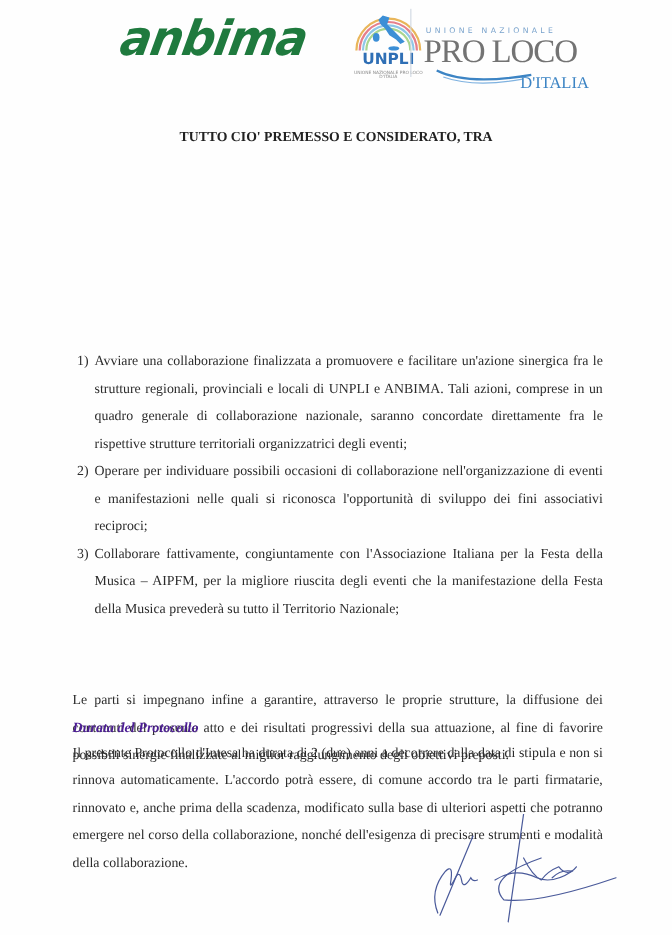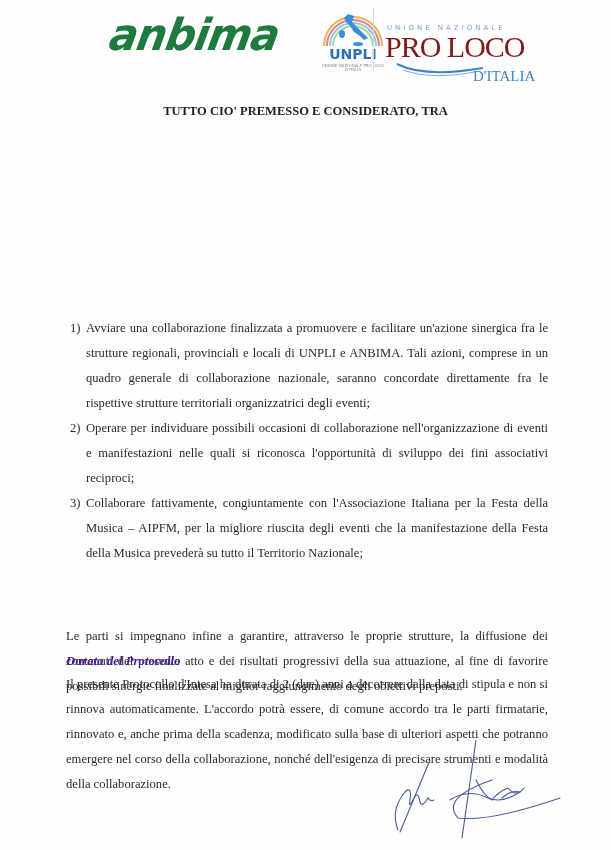--- a/index.html
+++ b/index.html
@@ -14,21 +14,21 @@
   .unpli-logo { position: absolute; left: 318px; top: 8px; width: 70px; height: 68px; }
   .unpli-text { position: absolute; left: 0; width: 70px; top: 38px; text-align: center;
                 font-family: "DejaVu Sans", sans-serif; font-weight: bold; font-size: 14px; color: #2f6fb5; }
   .unpli-sub { position: absolute; left: 0; width: 70px; top: 56px; text-align: center;
                font-family: "DejaVu Sans", sans-serif; font-size: 4px; color: #8a8a8a; line-height: 1.1; }
   .vdivider { position: absolute; left: 373px; top: 8px; width: 1px; height: 62px; background: #cfd8e2; }
   .proloco { position: absolute; left: 385px; top: 24px; width: 170px; height: 60px; color: #3c84c4; }
   .proloco-top { position: absolute; left: 2px; top: 0; font-family: "DejaVu Sans", sans-serif;
                  font-size: 7px; letter-spacing: 3px; color: #7aa3cc; white-space: nowrap; }
   .proloco-main { position: absolute; left: 0; top: 6px; font-family: "Liberation Serif", serif;
-                  font-size: 30px; letter-spacing: -1px; color: #7f1d1d; white-space: nowrap; }
+                  font-size: 30px; letter-spacing: -1px; color: #737373; white-space: nowrap; }
   .proloco-sub { position: absolute; left: 88px; top: 44px; font-family: "Liberation Serif", serif;
                  font-size: 15px; color: #3c84c4; white-space: nowrap; }
   .proloco-wave { position: absolute; left: 10px; top: 36px; }
 
   
   .heading { position: absolute; left: 0; width: 611px; text-align: center; font-weight: bold;
              font-size: 12.5px; color: #222; }
   .para { position: absolute; left: 66px; width: 482px; font-size: 12.6px; line-height: 25px;
           text-align: justify; color: #2b2b2b; }
   .para b { color: #222; }
@@ -65,21 +65,21 @@
   <div class="proloco">
     <div class="proloco-top">UNIONE NAZIONALE</div>
     <div class="proloco-main">PRO LOCO</div>
     <svg class="proloco-wave" width="90" height="18" viewBox="0 0 90 18">
       <path d="M2 4 Q30 18 88 8" fill="none" stroke="#3c84c4" stroke-width="2"></path>
       <path d="M8 10 Q36 20 80 12" fill="none" stroke="#7fb2e0" stroke-width="1.2"></path>
     </svg>
     <div class="proloco-sub">D'ITALIA</div>
   </div>
 
-  <div class="heading" style="top:104px;">TUTTO CIO' PREMESSO E CONSIDERATO, TRA</div>
+  <div class="heading" style="top:117px;">TUTTO CIO' PREMESSO E CONSIDERATO, TRA</div>
 
 
 
 
   <div class="list-item" style="top:316px; left:70px; width:478px;">
     <span class="list-num">1)</span>
     <span class="list-text">Avviare una collaborazione finalizzata a promuovere e facilitare un'azione sinergica fra le strutture regionali, provinciali e locali di UNPLI e ANBIMA. Tali azioni, comprese in un quadro generale di collaborazione nazionale, saranno concordate direttamente fra le rispettive strutture territoriali organizzatrici degli eventi;</span>
   </div>
   <div class="list-item" style="top:416px; left:70px; width:478px;">
     <span class="list-num">2)</span>

